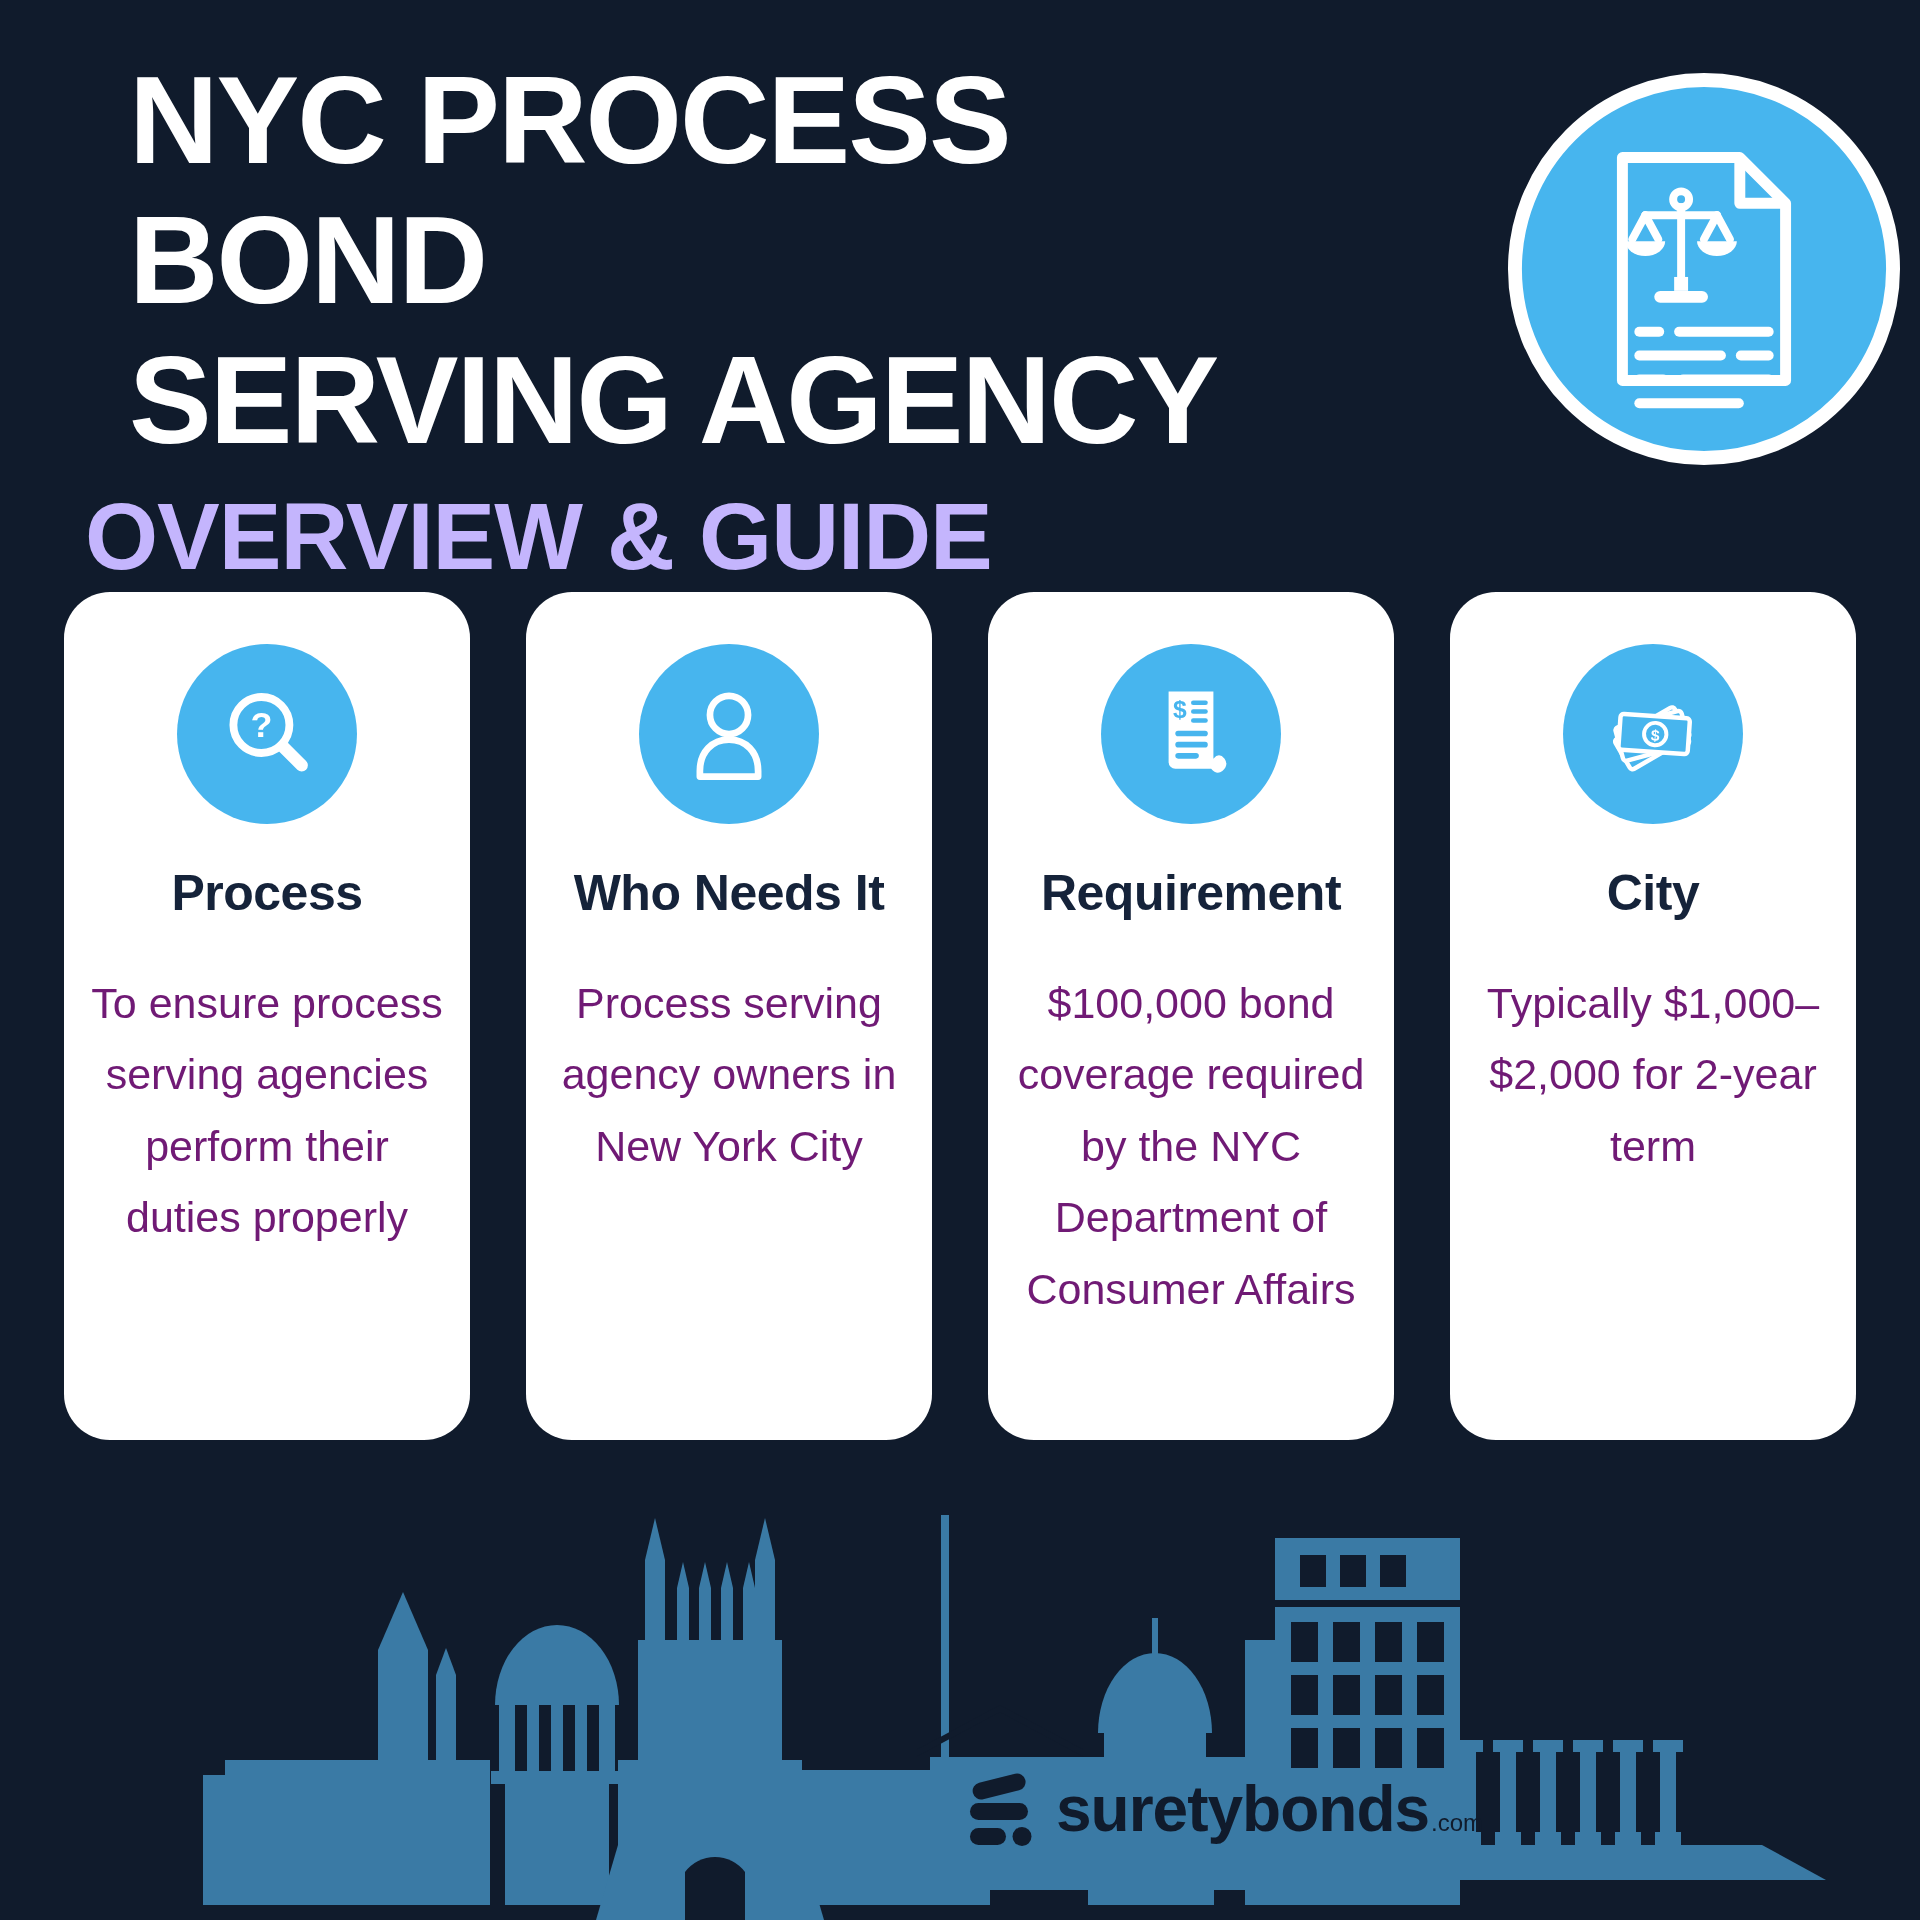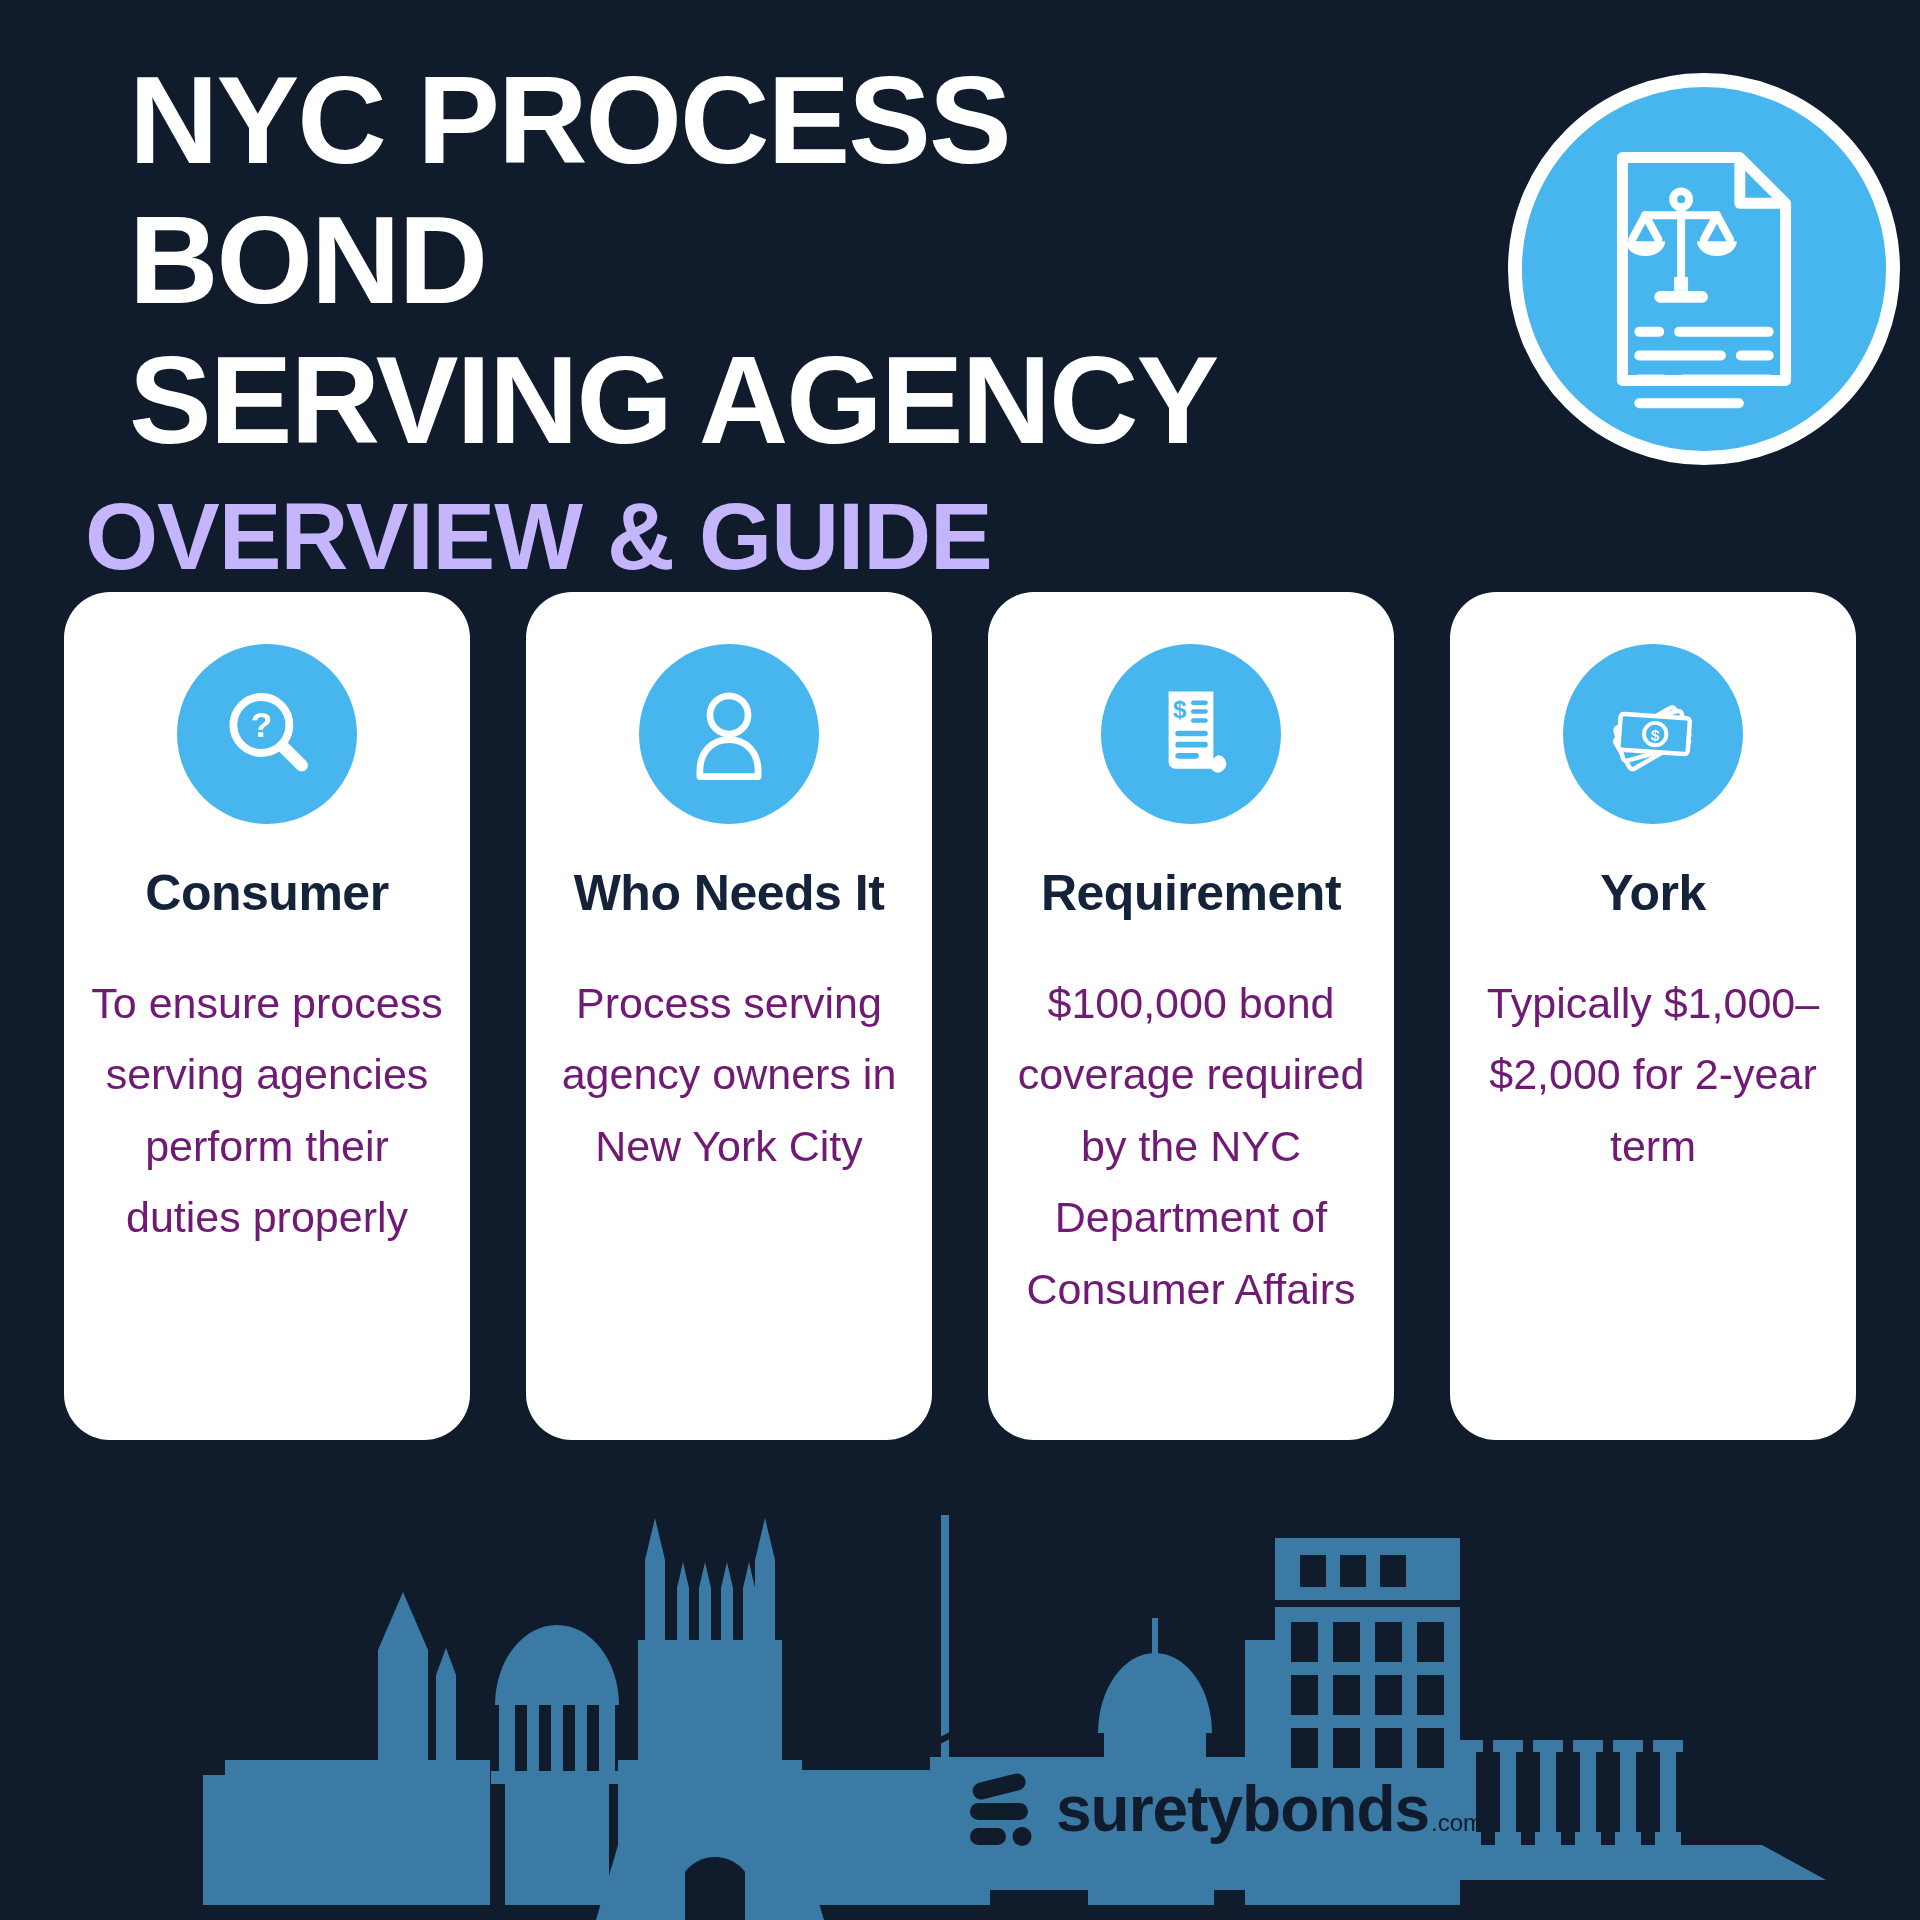--- a/index.html
+++ b/index.html
@@ -100,21 +100,21 @@
 <div class="cards">
 
   <div class="card">
     <div class="icon-circle">
       <svg viewBox="0 0 100 100">
         <circle cx="45" cy="42" r="25" stroke="#FFFFFF" stroke-width="7" fill="none"></circle>
         <line x1="64" y1="61" x2="81" y2="78" stroke="#FFFFFF" stroke-width="11" stroke-linecap="round"></line>
         <text x="45" y="53" text-anchor="middle" font-size="32" font-weight="bold" font-family="Liberation Sans, sans-serif" fill="#FFFFFF">?</text>
       </svg>
     </div>
-    <div class="card-title">Consumer</div>
+    <div class="card-title">Process</div>
     <div class="card-body">To ensure process serving agencies perform their duties properly</div>
   </div>
 
   <div class="card">
     <div class="icon-circle">
       <svg viewBox="0 0 100 100">
         <circle cx="50" cy="33" r="17" stroke="#FFFFFF" stroke-width="6" fill="none"></circle>
         <path d="M24,88 v-5 c0,-17 11,-28 26,-28 s26,11 26,28 v5 Z" stroke="#FFFFFF" stroke-width="6" fill="none" stroke-linejoin="round"></path>
       </svg>
     </div>
@@ -146,21 +146,21 @@
       <svg viewBox="0 0 100 100">
         <g stroke="#FFFFFF" stroke-width="4" fill="#47B5EE" stroke-linejoin="round">
           <rect x="19" y="38" width="61" height="31" rx="3" transform="rotate(-30 50 54)"></rect>
           <rect x="19" y="36" width="61" height="31" rx="3" transform="rotate(-15 50 52)"></rect>
           <rect x="20" y="34" width="62" height="32" rx="3" transform="rotate(4 51 50)"></rect>
         </g>
         <circle cx="52" cy="50" r="10" stroke="#FFFFFF" stroke-width="3.5" fill="none" transform="rotate(4 51 50)"></circle>
         <text x="52" y="56" text-anchor="middle" font-size="14" font-weight="bold" font-family="Liberation Sans, sans-serif" fill="#FFFFFF" transform="rotate(4 51 50)">$</text>
       </svg>
     </div>
-    <div class="card-title">York</div>
+    <div class="card-title">City</div>
     <div class="card-body">Typically $1,000–$2,000 for 2-year term</div>
   </div>
 
 </div>
 
 <div class="skyline">
   <svg viewBox="0 0 1920 420" width="1920" height="420">
     <g fill="#3A7AA5">
 
       <rect x="203" y="275" width="24" height="130"></rect>

